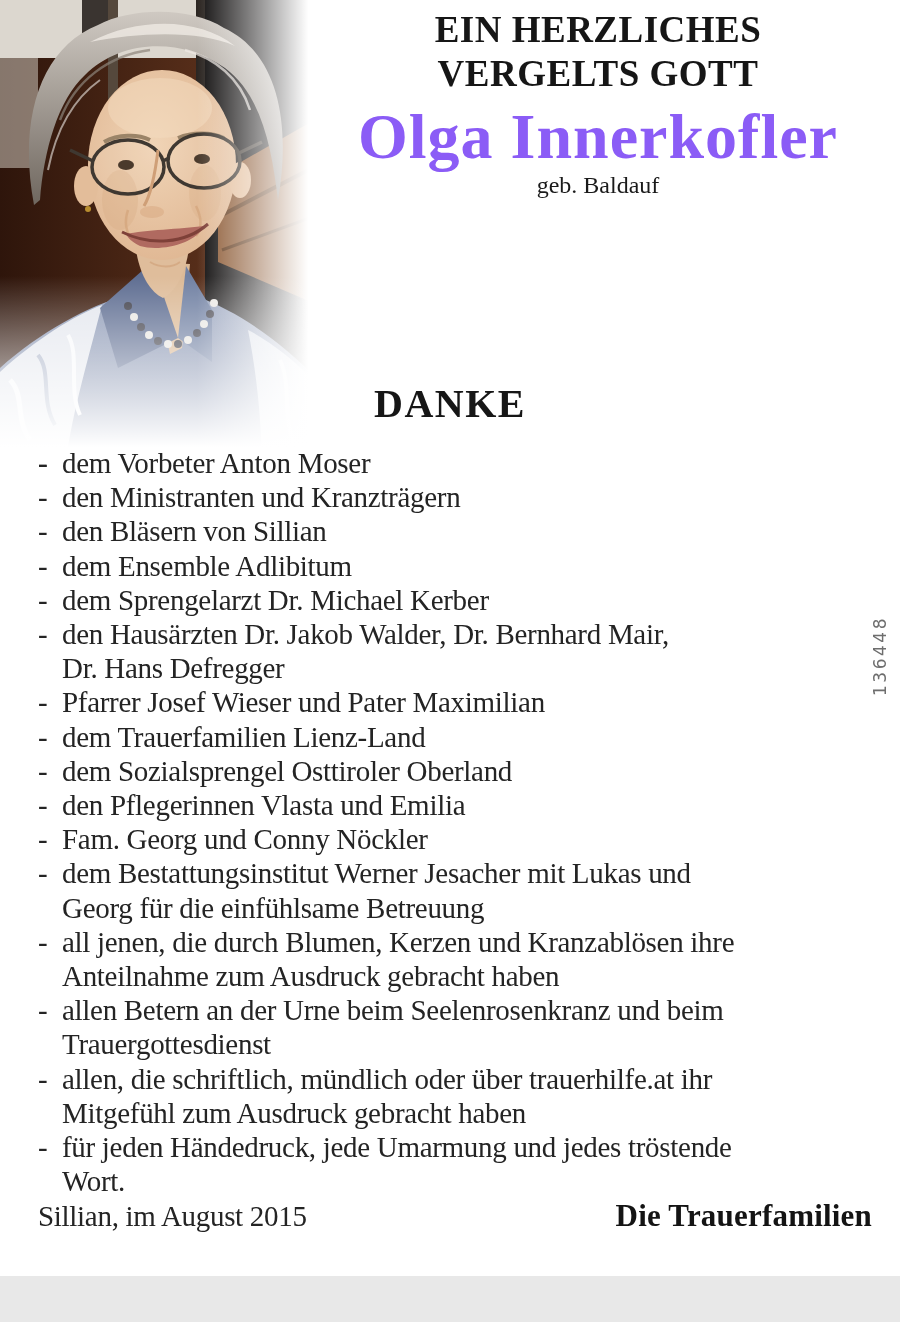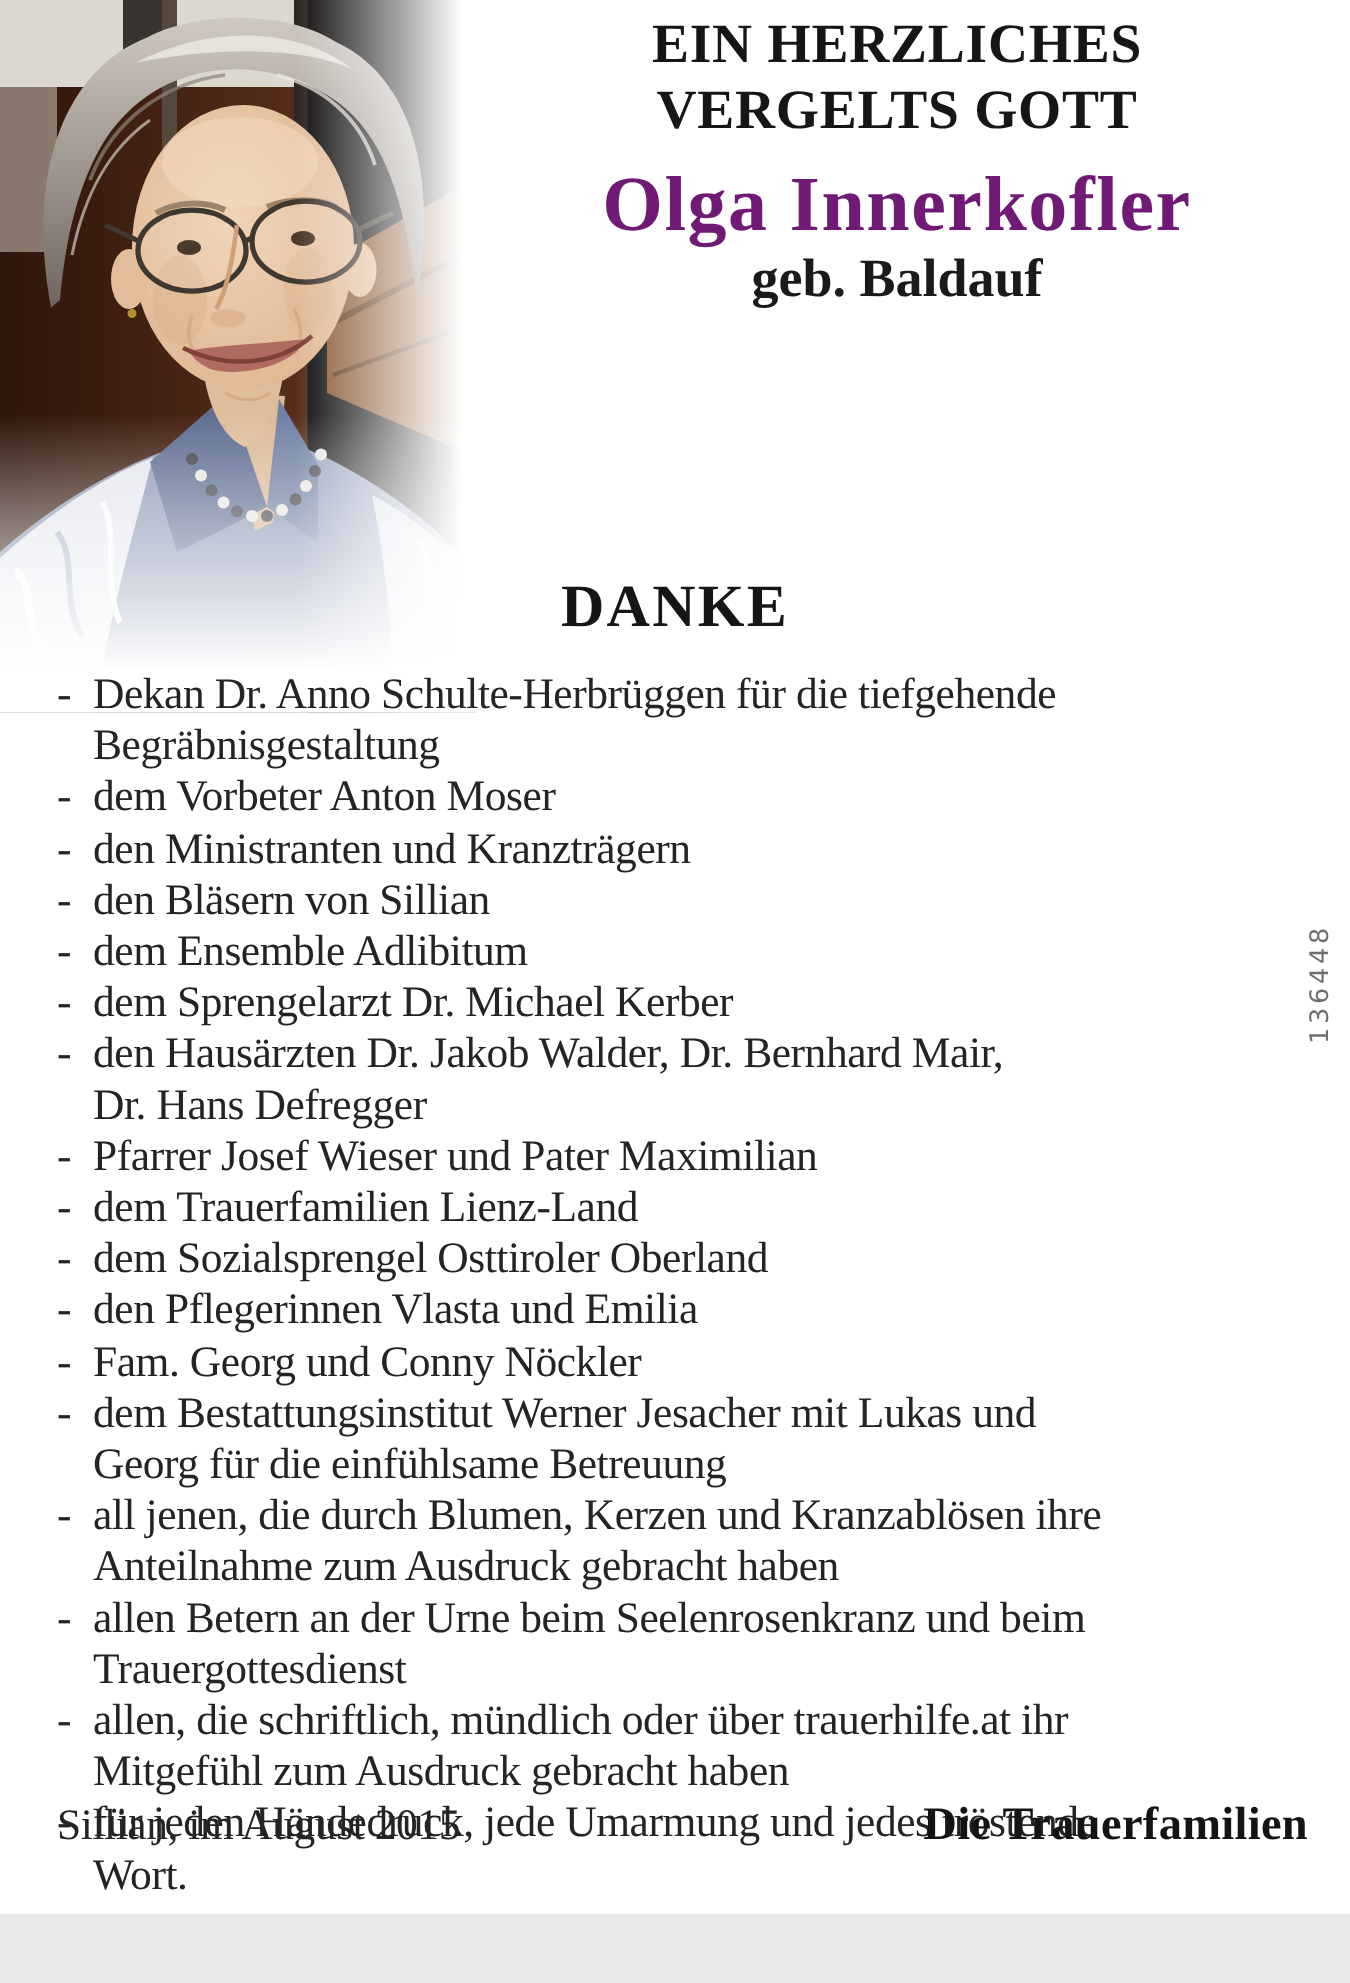--- a/index.html
+++ b/index.html
@@ -25,24 +25,24 @@
   .header-block{position:absolute;left:302px;right:6px;top:8px;text-align:center;}
   .main-title{
     margin:0;font-size:37px;line-height:44px;font-weight:bold;
     letter-spacing:.5px;white-space:pre-line;color:#161616;
   }
   .intro{
     margin:12px 0 0 0;font-size:30px;line-height:37px;
     white-space:pre-line;letter-spacing:-.2px;color:#222;
   }
   .name{
-    margin:8px 0 0 0;font-size:52px;line-height:66px;font-weight:bold;
-    letter-spacing:1px;color:#701a75;
-  }
-  .maiden{margin:0;font-size:36px;line-height:30px;font-weight:bold;}
+    margin:8px 0 0 0;font-size:64px;line-height:66px;font-weight:bold;
+    letter-spacing:1px;color:#8b5cf6;
+  }
+  .maiden{margin:0;font-size:24px;line-height:30px;font-weight:normal;}
   .dates{
     margin:6px 0 0 0;font-size:30px;line-height:36px;font-weight:bold;
     display:flex;justify-content:center;gap:46px;white-space:nowrap;
   }
 
   
   .danke{
     position:absolute;left:0;right:0;top:383px;margin:0;
     text-align:center;font-size:40px;line-height:42px;font-weight:bold;
     letter-spacing:1.5px;color:#161616;
@@ -186,22 +186,21 @@
   <div class="header-block">
     <h1 class="main-title">EIN HERZLICHES
 VERGELTS GOTT</h1>
     <p class="name">Olga Innerkofler</p>
     <p class="maiden">geb. Baldauf</p>
   </div>
 
   <h2 class="danke">DANKE</h2>
 
   <ul class="thanks-list">
-      <li><span class="bullet">-</span><span class="txt">Dekan Dr. Anno Schulte-Herbrüggen für die tiefgehende
-Begräbnisgestaltung</span></li>
+      <li><span class="bullet">-</span></li>
       <li><span class="bullet">-</span><span class="txt">dem Vorbeter Anton Moser</span></li>
       <li><span class="bullet">-</span><span class="txt">den Ministranten und Kranzträgern</span></li>
       <li><span class="bullet">-</span><span class="txt">den Bläsern von Sillian</span></li>
       <li><span class="bullet">-</span><span class="txt">dem Ensemble Adlibitum</span></li>
       <li><span class="bullet">-</span><span class="txt">dem Sprengelarzt Dr. Michael Kerber</span></li>
       <li><span class="bullet">-</span><span class="txt">den Hausärzten Dr. Jakob Walder, Dr. Bernhard Mair,
 Dr. Hans Defregger</span></li>
       <li><span class="bullet">-</span><span class="txt">Pfarrer Josef Wieser und Pater Maximilian</span></li>
       <li><span class="bullet">-</span><span class="txt">dem Trauerfamilien Lienz-Land</span></li>
       <li><span class="bullet">-</span><span class="txt">dem Sozialsprengel Osttiroler Oberland</span></li>

